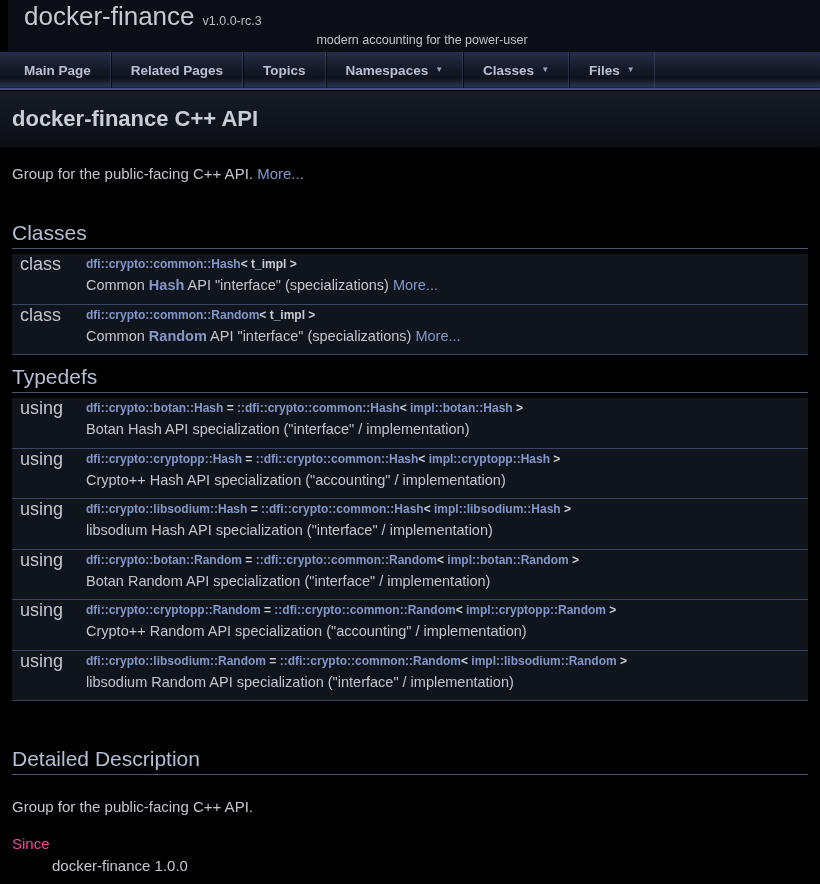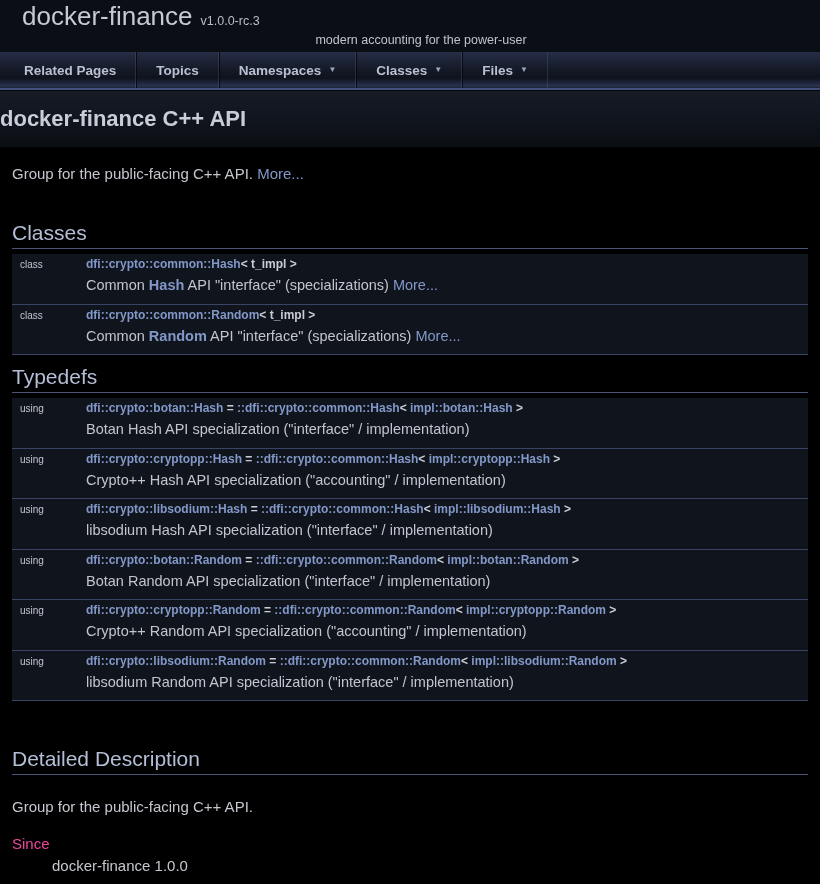--- a/index.html
+++ b/index.html
@@ -1,54 +1,54 @@
 <!DOCTYPE html>
 <html><head>
 <meta charset="utf-8">
 <style>
   * { margin:0; padding:0; box-sizing:border-box; }
   html,body { width:820px; height:884px; background:#000; overflow:hidden;
     font-family:"Liberation Sans","DejaVu Sans",sans-serif; }
 
   
-  #masthead { background:#0b0e14; padding:2px 0 5px 22px; height:52px; }
+  #masthead { background:#0b0e14; padding:2px 0 5px 16px; height:52px;margin-left:8px; }
   #projectname { font-size:26px; line-height:29px; font-weight:400; color:#c6c9d2; }
   #projectnumber { font-size:12.5px; font-weight:400; color:#b9bdc7; margin-left:8px; }
   #projectbrief { font-size:12.5px; line-height:15px; color:#bfc3cb; margin-top:2px;text-align:center; }
 
   
   .tabs { height:38px; display:flex; align-items:stretch;
     background:linear-gradient(180deg,#252e46 0%,#161b29 45%,#0e121c 72%,#29334f 95%,#1a2133 100%);
     border-bottom:2px solid #41507c; }
   .tab { display:flex; align-items:center; padding:0 19px; cursor:pointer;
     font-weight:bold; font-size:13.5px; color:#b8c0d2;
     border-right:1px solid rgba(90,105,145,.30); border-left:1px solid rgba(4,6,12,.85); }
   .tab:first-child { border-left:none; margin-left:5px; }
   .tab .arrow { font-size:8px; margin-left:7px; color:#9aa4bd; line-height:1; }
 
   
-  #titleband { height:57px; display:flex; align-items:center; 
+  #titleband { height:57px; display:flex; align-items:center; padding-left:12px;
     background:linear-gradient(180deg,#161b26 0%,#10141d 55%,#0b0e13 100%);
     border-top:1px solid #05070a; }
   .pagetitle { font-size:22px; font-weight:bold; color:#c9cdd6; }
 
   
   .contents { padding:0 12px; }
   .intro { margin-top:17px; font-size:15px; line-height:19px; color:#c4c7ce; }
   a { color:#8298c8; text-decoration:none; cursor:pointer; }
   a.b { font-weight:bold; }
 
   h2.groupheader { margin:38px 0 0; font-size:21px; line-height:24px; font-weight:400;
     color:#b4bed6; border-bottom:1px solid #4a5578; padding-bottom:3px; }
   h2.typedefs-h { margin-top:10px; }
   h2.detail-h { margin-top:46px; }
 
   table.memberdecls { width:100%; border-collapse:collapse; margin-top:5px; }
   table.memberdecls td { background:#10141d; vertical-align:top; }
-  td.mil { width:74px; padding:0 0 0 8px; font-size:10px; line-height:21px; color:#c2c5cd; white-space:nowrap; }
+  td.mil { width:74px; padding:0 0 0 8px; font-size:18px; line-height:21px; color:#c2c5cd; white-space:nowrap; }
   td.mir { font-size:12px; line-height:21px; font-weight:bold; color:#c9cdd5;margin-top:43px; }
   td.mdr { font-size:14.5px; line-height:21px; color:#c2c5cd; }
   tr.sep td { height:8px; border-bottom:1px solid #3a4464; }
 
   .detail-p { margin-top:22px; font-size:15px; line-height:19px; color:#c4c7ce; }
   dl.section { margin-top:19px; }
   dl.section dt { font-size:15px; line-height:17px; font-weight:normal; color:#ec4899; }
   dl.section dd { margin:5px 0 0 40px; font-size:15px; line-height:17px; color:#c4c7ce; }
 </style>
 </head>
@@ -56,20 +56,23 @@
 
 <div id="masthead">
   <div>
     <span id="projectname">docker-finance</span><span id="projectnumber">v1.0.0-rc.3</span>
   </div>
   <div id="projectbrief">modern accounting for the power-user</div>
 </div>
 
 <div class="tabs">
   <div class="tab">
+      <span>Main Page</span>
+    </div>
+  <div class="tab">
       <span>Related Pages</span>
     </div>
   <div class="tab">
       <span>Topics</span>
     </div>
   <div class="tab">
       <span>Namespaces</span>
       <span class="arrow">▼</span>
     </div>
   <div class="tab">

